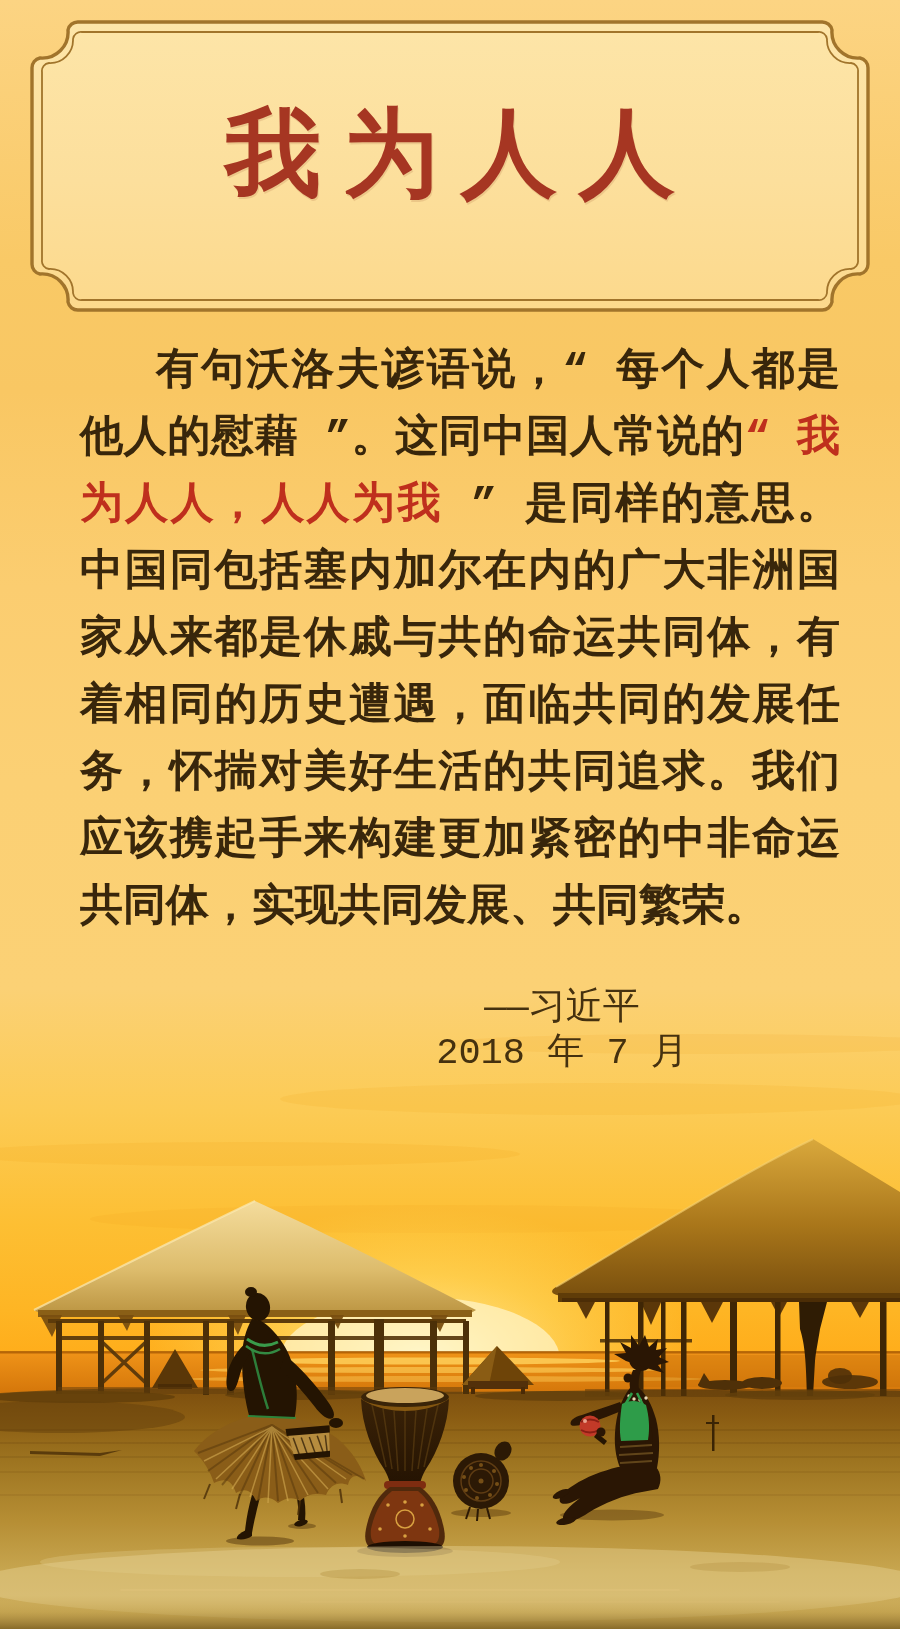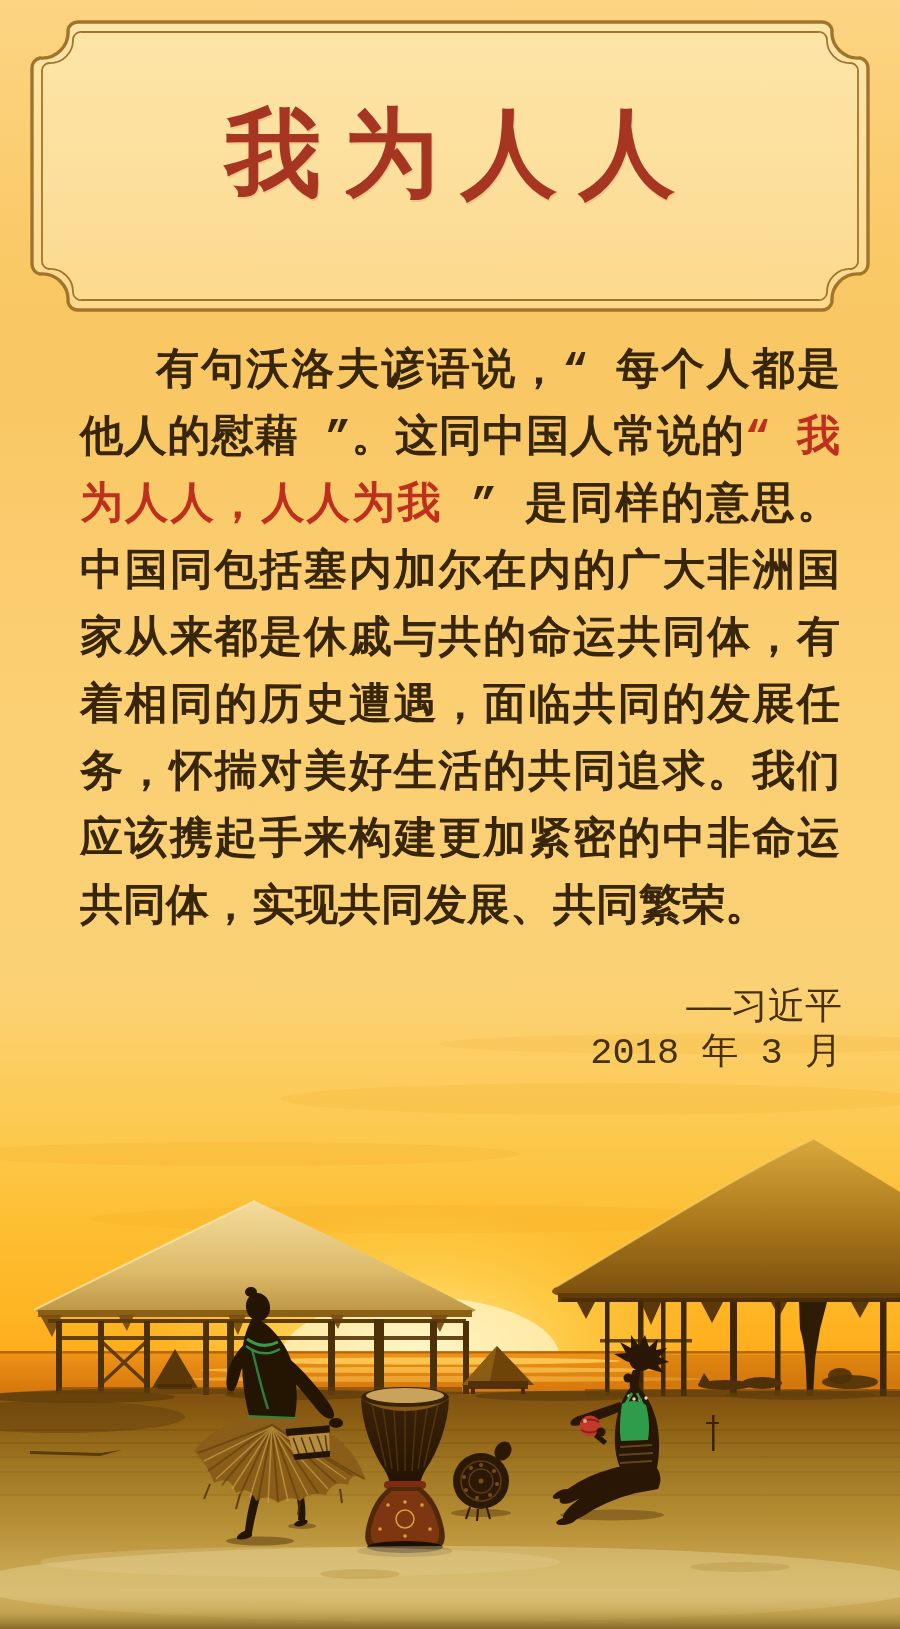--- a/index.html
+++ b/index.html
@@ -26,21 +26,21 @@
     font-size:43px;font-weight:700;line-height:67px;
     text-align:justify;text-indent:76px;
     color:var(--body-text,#38260b);
     z-index:3;
     margin-left:6px;
   }
   .quote-paragraph .seg-normal{color:var(--body-text,#38260b);}
   .quote-paragraph .seg-highlight{color:var(--highlight-red,#bf2f1d);}
   .attribution{
     position:absolute;right:58px;top:986px;width:560px;
-    text-align:right;
+    text-align:center;
     font-size:37px;font-weight:500;line-height:45px;
     color:var(--attr-text,#45310f);
     z-index:3;
   }
   .scene-svg{position:absolute;left:0;top:989px;z-index:1;}
 </style>
 </head>
 <body>
 
 <div class="poster">
@@ -74,21 +74,21 @@
   </svg>
 
   <div class="quote-title">
     <div class="tline">我为人人</div>
   </div>
 
   <div class="quote-paragraph"><span class="seg-normal">有句沃洛夫谚语说，“ 每个人都是他人的慰藉 ”。这同中国人常说的</span><span class="seg-highlight">“ 我为人人，人人为我</span><span class="seg-normal"> ” 是同样的意思。中国同包括塞内加尔在内的广大非洲国家从来都是休戚与共的命运共同体，有着相同的历史遭遇，面临共同的发展任务，怀揣对美好生活的共同追求。我们应该携起手来构建更加紧密的中非命运共同体，实现共同发展、共同繁荣。</span></div>
 
   <div class="attribution">
     <div>——习近平</div>
-    <div>2018 年 3 月</div>
+    <div>2018 年 7 月</div>
   </div>
 
   <svg class="scene-svg" width="900" height="640" viewBox="0 0 900 640" preserveAspectRatio="none">
     <defs>
       <linearGradient id="pgSky" x1="0" y1="0" x2="0" y2="1">
         <stop offset="0" stop-color="#fbd175"></stop>
         <stop offset="0.32" stop-color="#fccb55"></stop>
         <stop offset="0.62" stop-color="#fdbf33"></stop>
         <stop offset="0.85" stop-color="#feb524"></stop>
         <stop offset="1" stop-color="#ffab18"></stop>

